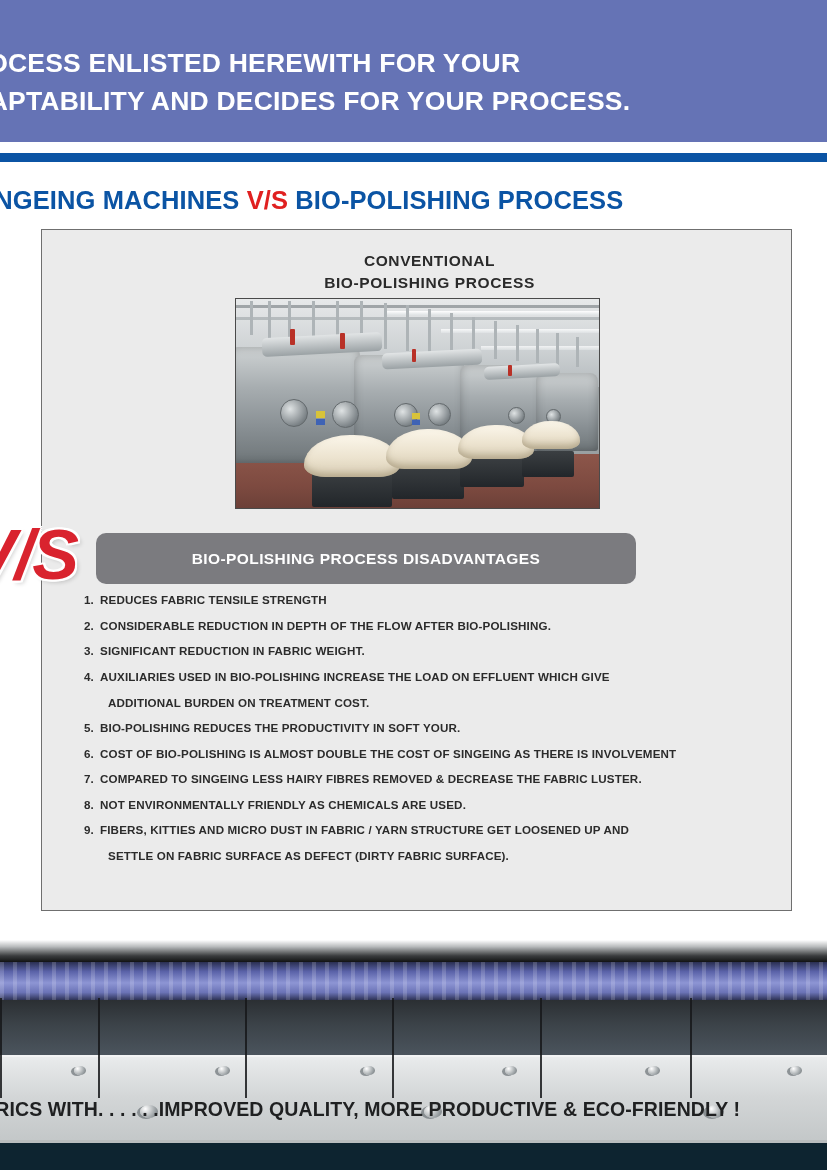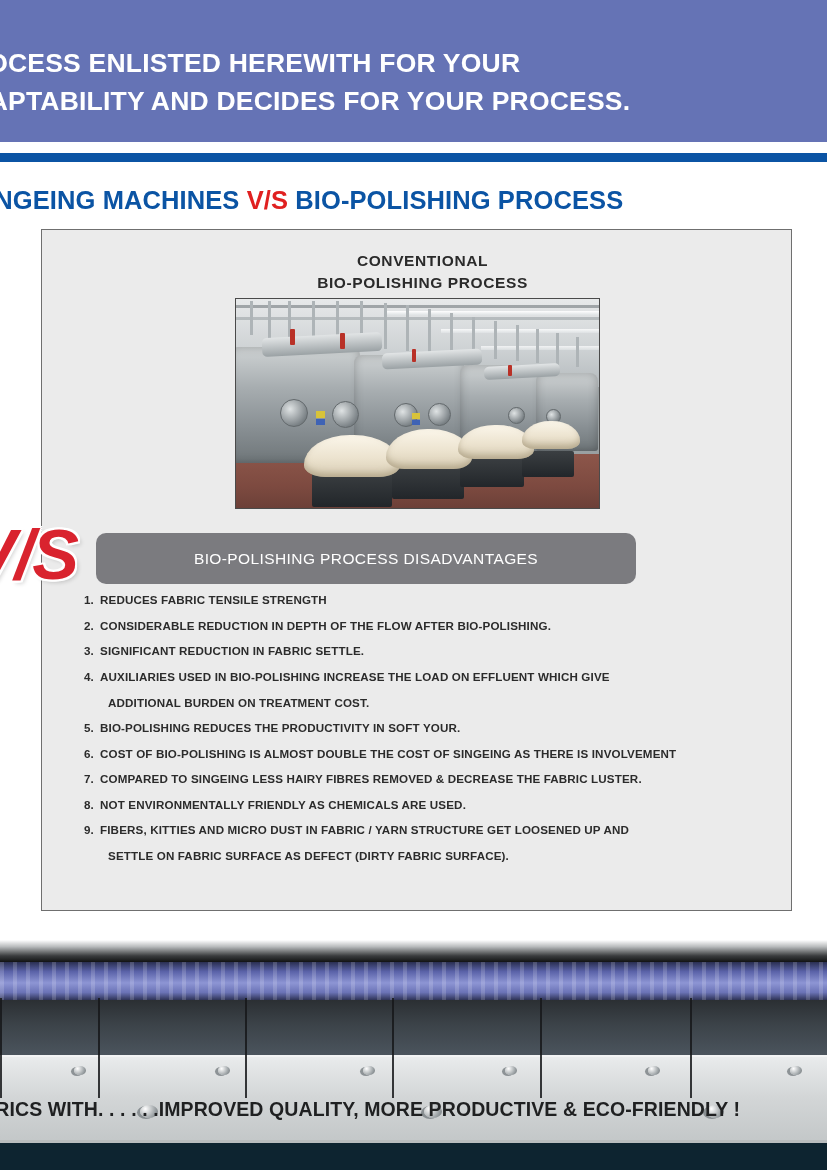--- a/index.html
+++ b/index.html
@@ -73,21 +73,21 @@
     top: 229px;
     width: 751px;
     height: 682px;
     background: #ebebeb;
     border: 1px solid #6f6f6f;
     box-sizing: border-box;
   }
 
   .panel-heading {
     position: absolute;
-    left: 5px;
+    left: 12px;
     top: 20px;
     width: 751px;
     text-align: center;
     color: #2a2a2a;
     font-weight: bold;
     font-size: 15.5px;
     line-height: 22px;
     letter-spacing: 0.6px;
   }
 
@@ -162,21 +162,21 @@
     width: 540px;
     height: 51px;
     background: #7b7b7f;
     border-radius: 10px;
     display: flex;
     align-items: center;
     justify-content: center;
   }
   .disadv-bar-label {
     color: #ffffff;
-    font-weight: normal;
+    font-weight: bold;
     font-size: 15.5px;
     letter-spacing: 0.4px;
   }
 
   
   .list {
     position: absolute;
     left: 36px;
     top: 362px;
     width: 710px;
@@ -393,21 +393,21 @@
       <span class="li-text">REDUCES FABRIC TENSILE STRENGTH</span>
     </div>
 
     <div class="list-item">
       <span class="li-num">2.</span>
       <span class="li-text">CONSIDERABLE REDUCTION IN DEPTH OF THE FLOW AFTER BIO-POLISHING.</span>
     </div>
 
     <div class="list-item">
       <span class="li-num">3.</span>
-      <span class="li-text">SIGNIFICANT REDUCTION IN FABRIC SETTLE.</span>
+      <span class="li-text">SIGNIFICANT REDUCTION IN FABRIC WEIGHT.</span>
     </div>
 
     <div class="list-item">
       <span class="li-num">4.</span>
       <span class="li-text">
         <span>AUXILIARIES USED IN BIO-POLISHING INCREASE THE LOAD ON EFFLUENT WHICH GIVE</span>
         <span class="cont">ADDITIONAL BURDEN ON TREATMENT COST.</span>
       </span>
     </div>
 

